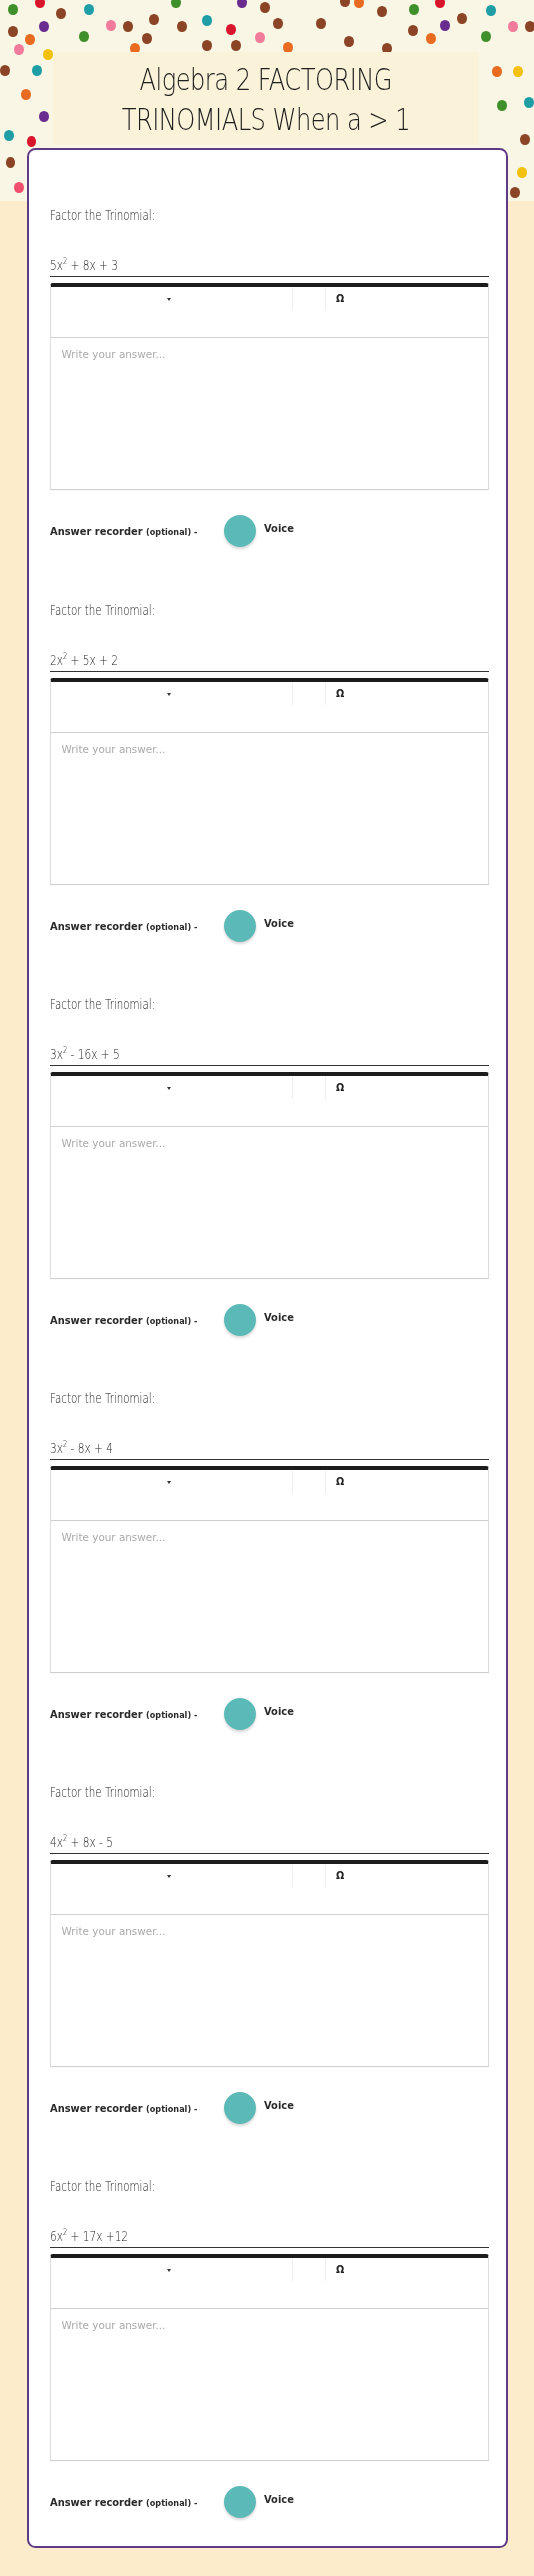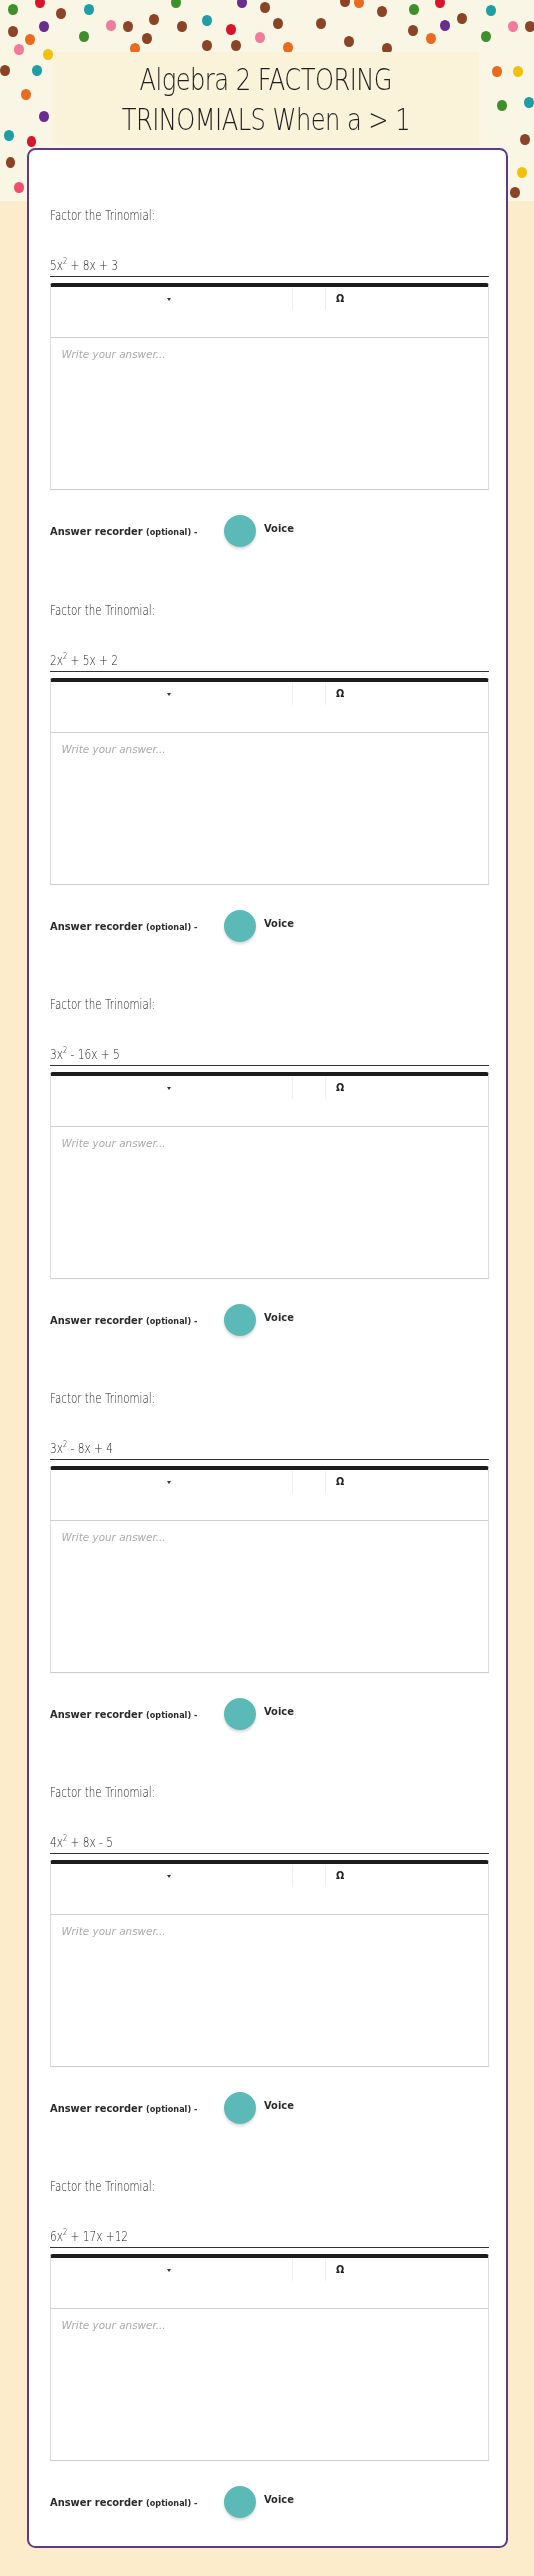--- a/index.html
+++ b/index.html
@@ -93,21 +93,20 @@
   .answer-area {
     height: 152px;
     border: 0.7px solid #ddd; border-top: none;
     border-bottom: 1.4px solid #cfcfcf;
     box-sizing: border-box;
     background: #fff;
     padding: 9.7px 11px;
     font-family: "DejaVu Sans", sans-serif;
     font-size: 10.4px; color: #aaa;
     box-shadow: 0 0.7px 1.4px rgba(0,0,0,0.08);
-    font-style: italic;
   }
   .recorder {
     position: absolute; left: 0; top: 306px; height: 35px;
     display: flex; align-items: center;
   }
   .rec-label {
     font-family: "DejaVu Sans", sans-serif; font-weight: bold; font-size: 11px; color: #2a2a2a;
     transform: scaleX(0.9); transform-origin: left center; white-space: nowrap;
   }
   .rec-optional { font-size: 9px; }

